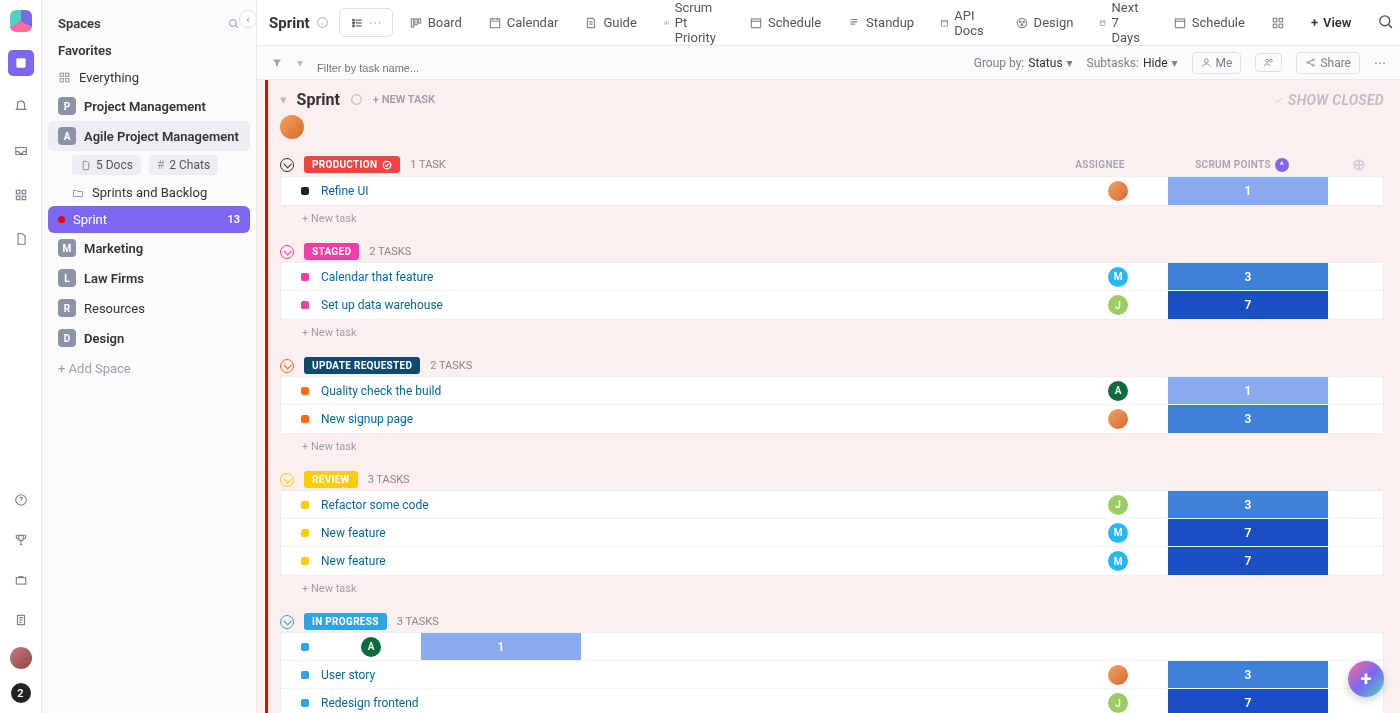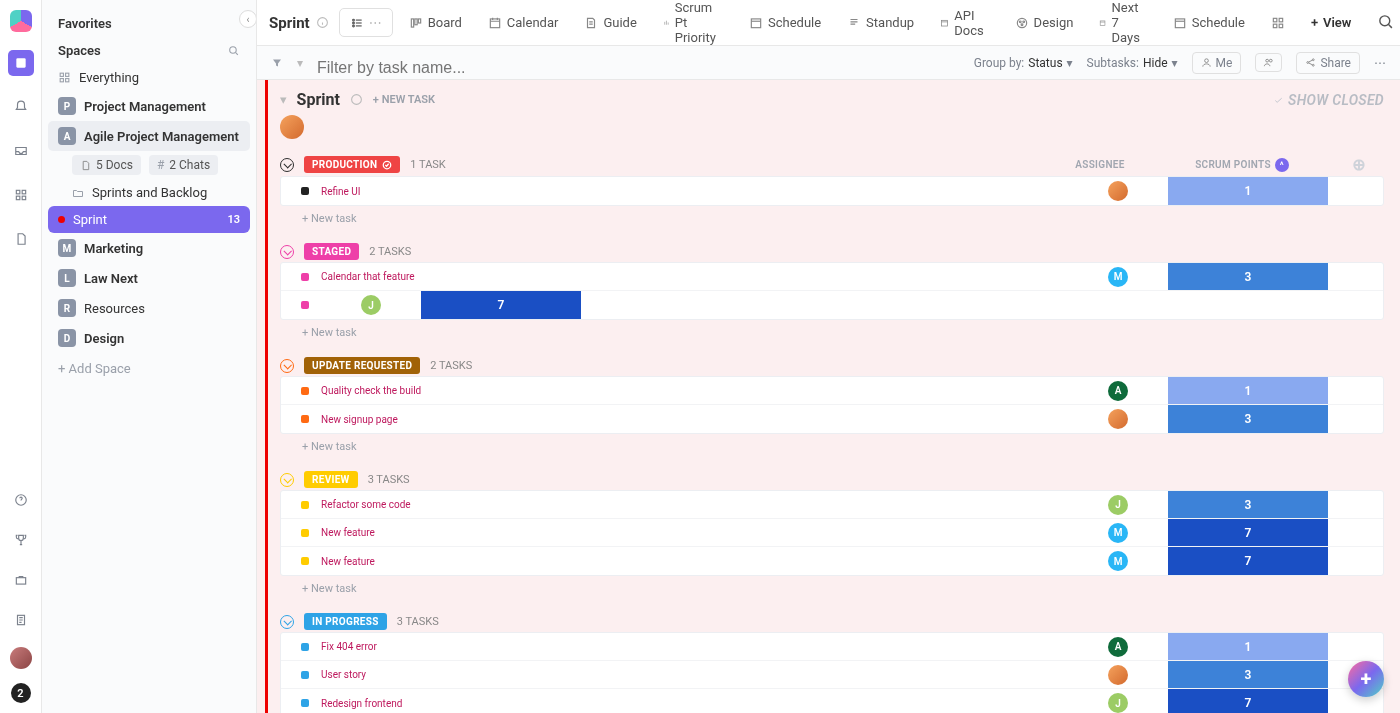--- a/index.html
+++ b/index.html
@@ -34,21 +34,21 @@
 .main { flex: 1; display: flex; flex-direction: column; min-width: 0; }
 .viewbar { height: 46px; border-bottom: 1px solid #e8e8e8; display: flex; align-items: center; padding: 0 12px; gap: 6px; }
 .vb-title { font-weight: 700; font-size: 15px; color: #333; margin-right: 4px; display: flex; align-items: center; gap: 6px;}
 .vb-tab { display: flex; align-items: center; gap: 5px; padding: 6px 10px; font-size: 13px; color: #555; cursor: pointer; border-radius: 5px; }
 .vb-tab.active { border: 1px solid #e0e0e0; }
 .vb-tab svg { width: 14px; height: 14px; }
 .vb-spacer { flex: 1; }
 .vb-right-icon { color: #888; cursor: pointer; padding: 4px; }
 
 .filterbar { height: 34px; border-bottom: 1px solid #e8e8e8; display: flex; align-items: center; padding: 0 14px; gap: 14px; font-size: 12px; color: #7c828d; background: #fafbfc; }
-.filterbar input { border: none; background: transparent; font-size: 16px; width: 180px; outline: none; margin-top: 11px; }
+.filterbar input { border: none; background: transparent; font-size: 11px; width: 180px; outline: none; margin-top: 11px; }
 .fb-spacer { flex: 1; }
 .fb-item { cursor: pointer; display: flex; align-items: center; gap: 4px; }
 .fb-btn { border: 1px solid #e0e0e0; border-radius: 4px; padding: 3px 8px; display: flex; align-items: center; gap: 4px; }
 
 .content { flex: 1; overflow-y: auto; background: #fceff0; padding: 0; }
 .sprint-strip { border-left: 3px solid #e00; margin-left: 8px; padding: 10px 16px 6px 12px; }
 .sprint-head { display: flex; align-items: center; gap: 10px; }
 .sprint-head h2 { font-size: 16px; font-weight: 700; }
 .new-task-link { color: #9aa0aa; font-size: 11px; font-weight: 600; }
 .show-closed { margin-left: auto; color: #b8bcc4; font-size: 14px; font-weight: 600; letter-spacing: .3px; font-style: italic; }
@@ -62,21 +62,21 @@
 .gh-count { color: #888; font-size: 11px; }
 .col-head { margin-left: auto; display: flex; gap: 12px; align-items: center; font-size: 10px; font-weight: 600; color: #a0a6b0; letter-spacing: .3px; }
 .col-h-assignee { width: 100px; text-align: center; }
 .col-h-points { width: 160px; text-align: center; display: flex; align-items:center; justify-content: center; gap: 4px;}
 .col-h-add { width: 50px; text-align:center; color:#cfd3da; font-size:16px; font-weight:700;}
 
 .task-list { background: #fff; border-radius: 3px; overflow: hidden; border: 1px solid #eceef2; }
 .task-row { display: flex; align-items: center; height: 28px; border-bottom: 1px solid #f2f3f5; padding-left: 20px; }
 .task-row:last-child { border-bottom: none; }
 .task-dot { width: 8px; height: 8px; border-radius: 2px; margin-right: 12px; flex: 0 0 auto; }
-.task-name { flex: 1; font-size: 10px; color: #be185d; }
+.task-name { flex: 1; font-size: 12px; color: #0369a1; }
 .task-asg { width: 100px; display: flex; justify-content: center; }
 .asg-avatar { width: 20px; height: 20px; border-radius: 50%; display: flex; align-items: center; justify-content: center; font-size: 10px; font-weight: 600; color: #fff; }
 .task-points { width: 160px; height: 100%; display: flex; align-items: center; justify-content: center; color: #fff; font-size: 12px; font-weight: 600; }
 .task-end { width: 55px; }
 
 .add-row { font-size: 11px; color: #9aa0aa; padding: 6px 2px 2px 22px; cursor: pointer; }
 
 .fab { position: fixed; right: 16px; bottom: 16px; width: 36px; height: 36px; border-radius: 50%; background: linear-gradient(135deg,#ff6b9d,#7b68ee,#4fd1c5); color: #fff; display: flex; align-items: center; justify-content: center; font-size: 20px; font-weight: 700; box-shadow: 0 3px 10px rgba(0,0,0,.2); cursor: pointer; }
 
 
@@ -144,28 +144,28 @@
             <path d="M9 8h6M9 12h6M9 16h4"></path>
           </svg>
         </div>
       <div class="rail-avatar"></div>
       <div class="rail-badge">2</div>
     </div>
   </div>
 
   <div class="sidebar">
     <div class="collapser">‹</div>
-    <div class="sidebar-section">Favorites</div>
     <div class="sidebar-section">
       <span>Spaces</span>
       <svg viewBox="0 0 24 24" width="13" height="13" fill="none" stroke="#9aa0aa" stroke-width="2">
           <circle cx="11" cy="11" r="6"></circle>
           <path d="M20 20l-4-4"></path>
         </svg>
     </div>
+    <div class="sidebar-section">Favorites</div>
     <div class="sb-item">
       <svg viewBox="0 0 24 24" width="13" height="13" fill="none" stroke="#9aa0aa" stroke-width="2">
           <rect x="4" y="4" width="6" height="6"></rect>
           <rect x="14" y="4" width="6" height="6"></rect>
           <rect x="4" y="14" width="6" height="6"></rect>
           <rect x="14" y="14" width="6" height="6"></rect>
         </svg>
       <span>Everything</span>
     </div>
 
@@ -201,21 +201,21 @@
       <span>Sprint</span>
       <span class="sb-badge-r">13</span>
     </div>
 
     <div class="sb-item">
       <span class="sb-chip" style="background:#8a94a6">M</span>
       <span style="font-weight:600">Marketing</span>
     </div>
     <div class="sb-item">
       <span class="sb-chip" style="background:#8a94a6">L</span>
-      <span style="font-weight:600">Law Next</span>
+      <span style="font-weight:600">Law Firms</span>
     </div>
     <div class="sb-item">
       <span class="sb-chip" style="background:#8a94a6">R</span>
       <span style="font-weight:400">Resources</span>
     </div>
     <div class="sb-item">
       <span class="sb-chip" style="background:#8a94a6">D</span>
       <span style="font-weight:600">Design</span>
     </div>
 
@@ -426,33 +426,34 @@
                   <span class="task-dot" style="background:#ee3fa8"></span>
                   <span class="task-name">Calendar that feature</span>
                   <span class="task-asg">
                     <span class="asg-avatar" style="background:#29b6f6">M</span>
                   </span>
                   <span class="task-points pts-3">3</span>
                   <span class="task-end"></span>
                 </div>
                 <div class="task-row">
                   <span class="task-dot" style="background:#ee3fa8"></span>
+                  <span class="task-name">Set up data warehouse</span>
                   <span class="task-asg">
                     <span class="asg-avatar" style="background:#9ccc65">J</span>
                   </span>
                   <span class="task-points pts-7">7</span>
                   <span class="task-end"></span>
                 </div>
               </div>
               <div class="add-row">+ New task</div>
             </div>
             <div class="group">
               <div class="group-head">
                 <span class="gh-toggle" style="color:#ff6a13"></span>
-                <span class="gh-pill" style="background:#a16207">UPDATE REQUESTED</span>
+                <span class="gh-pill" style="background:#0c4a6e">UPDATE REQUESTED</span>
                 <span class="gh-count">2 TASKS</span>
               </div>
               <div class="task-list">
                 <div class="task-row">
                   <span class="task-dot" style="background:#ff6a13"></span>
                   <span class="task-name">Quality check the build</span>
                   <span class="task-asg">
                     <span class="asg-avatar" style="background:#0f6b3b">A</span>
                   </span>
                   <span class="task-points pts-1">1</span>
@@ -509,21 +510,20 @@
             </div>
             <div class="group">
               <div class="group-head">
                 <span class="gh-toggle" style="color:#2ea3e6"></span>
                 <span class="gh-pill" style="background:#2ea3e6">IN PROGRESS</span>
                 <span class="gh-count">3 TASKS</span>
               </div>
               <div class="task-list">
                 <div class="task-row">
                   <span class="task-dot" style="background:#2ea3e6"></span>
-                  <span class="task-name">Fix 404 error</span>
                   <span class="task-asg">
                     <span class="asg-avatar" style="background:#0f6b3b">A</span>
                   </span>
                   <span class="task-points pts-1">1</span>
                   <span class="task-end"></span>
                 </div>
                 <div class="task-row">
                   <span class="task-dot" style="background:#2ea3e6"></span>
                   <span class="task-name">User story</span>
                   <span class="task-asg">

